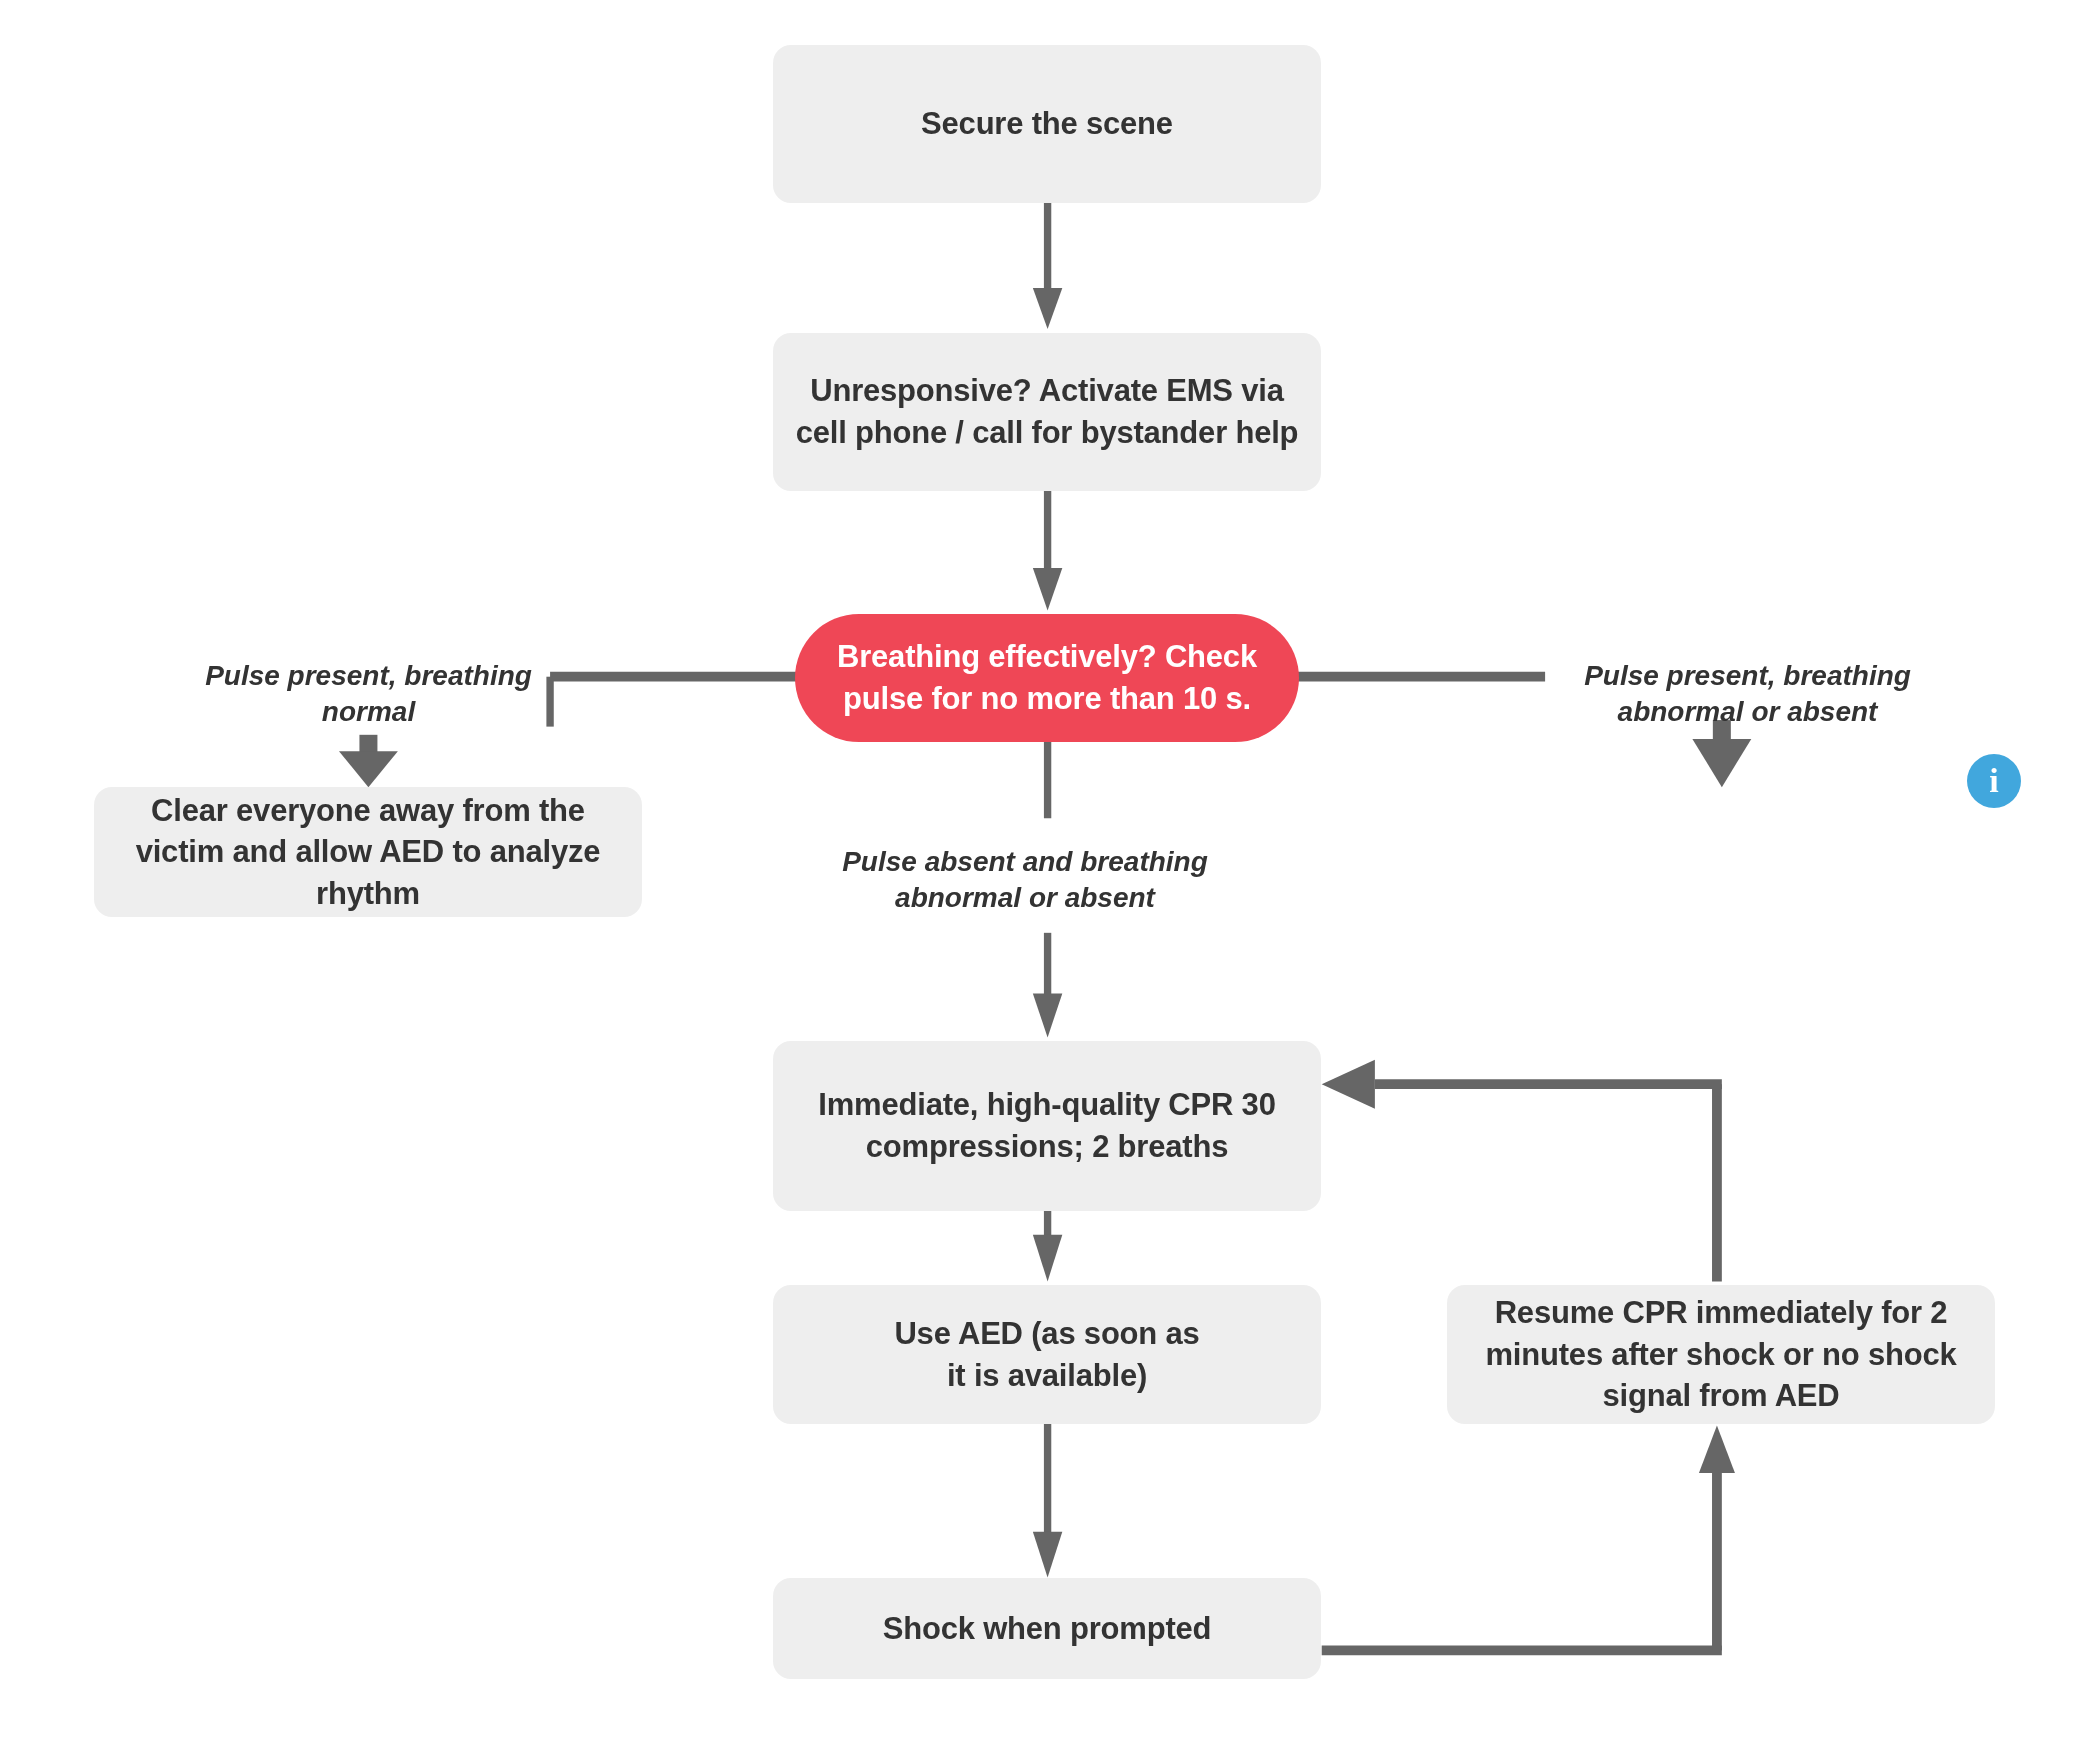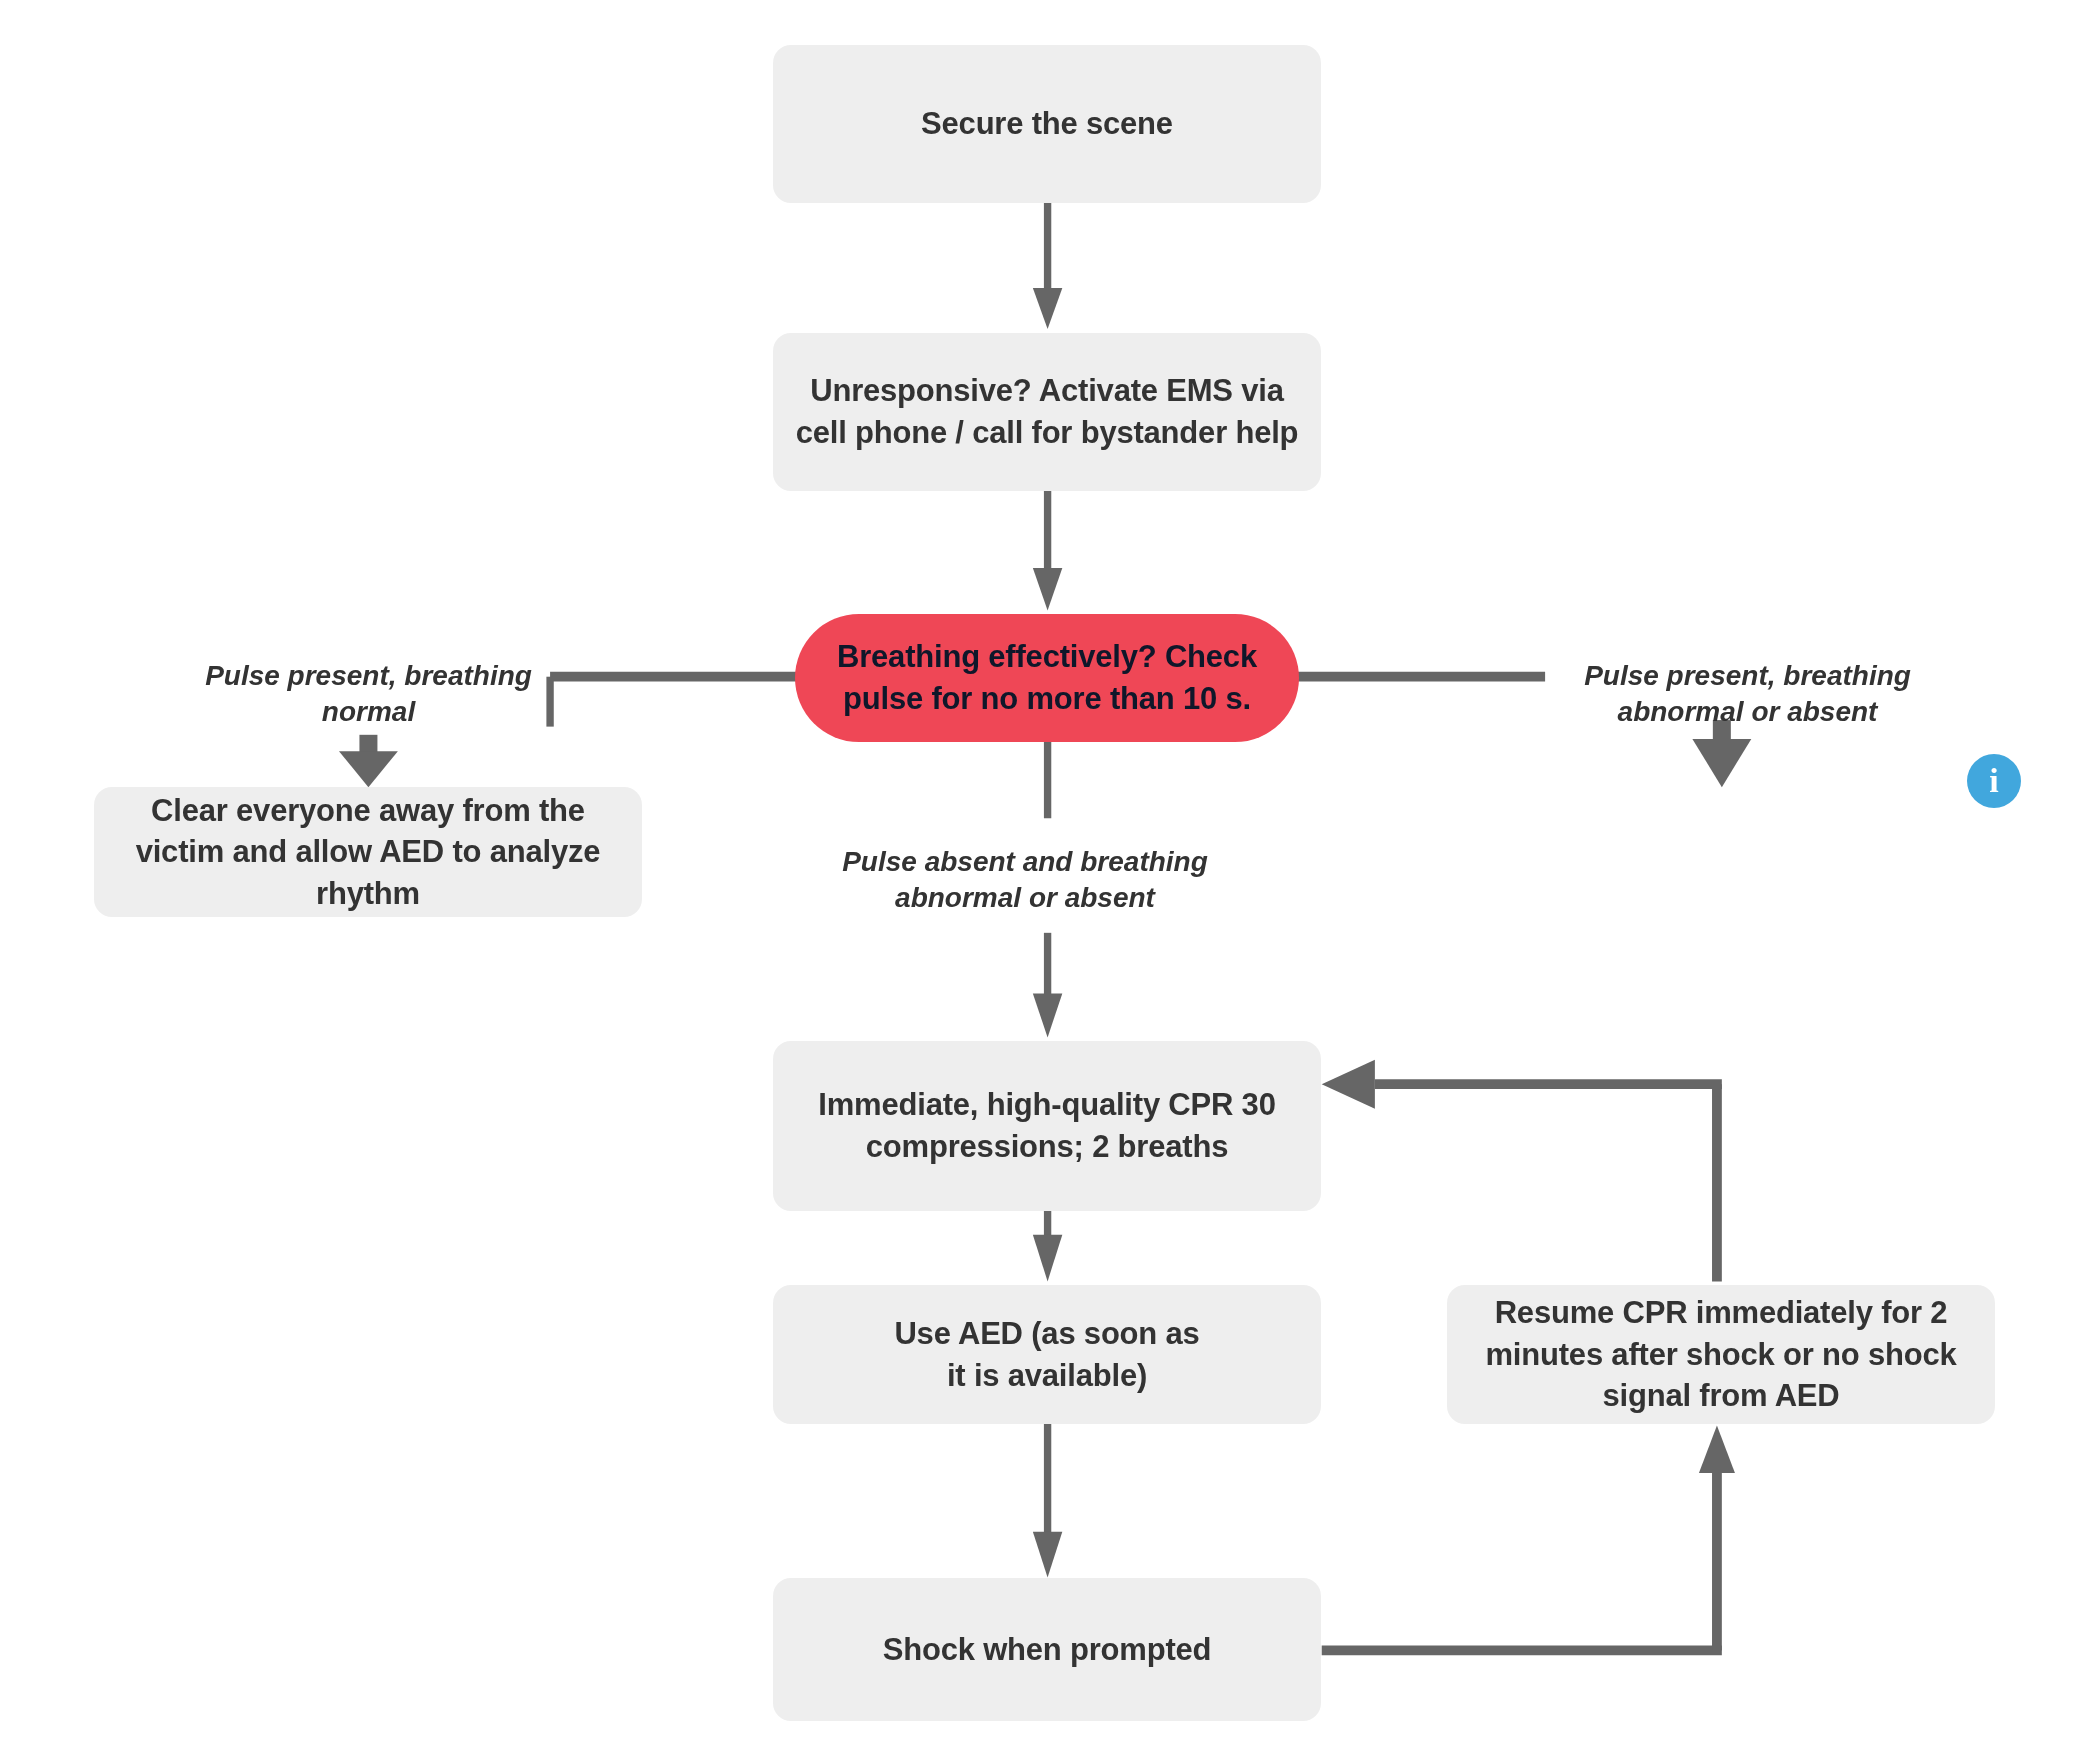--- a/index.html
+++ b/index.html
@@ -56,21 +56,21 @@
   }
 
   .node-process {
     background: #eeeeee;
     color: #333333;
   }
   .node-process .node-text { font-size: 31px; }
 
   .node-decision {
     background: #ef4756;
-    color: #0f172a;
+    color: #ffffff;
     border-radius: 74px;
   }
   .node-decision .node-text { font-size: 31px; }
 
   .node-info {
     background: #b0d7f0;
     color: #333333;
     border-radius: 16.4px;
   }
   .node-info .node-text { font-size: 31px; }
@@ -209,21 +209,21 @@
     <span class="node-text">Use AED (as soon as
 it is available)</span>
   </div>
 
   <div class="node node-process" style="left:1447px; top:1285px; width:548px; height:139px;">
     <span class="node-text">Resume CPR immediately for 2
 minutes after shock or no shock
 signal from AED</span>
   </div>
 
-  <div class="node node-process" style="left:773px; top:1578px; width:548px; height:143px;">
+  <div class="node node-process" style="left:773px; top:1578px; width:548px; height:101px;">
     <span class="node-text">Shock when prompted</span>
   </div>
 
   <div class="edge-label" style="left:164px; top:646px; width:409px;">Pulse present, breathing
 normal</div>
 
   <div class="edge-label" style="left:1543px; top:646px; width:409px;">Pulse present, breathing
 abnormal or absent</div>
 
   <div class="edge-label" style="left:800px; top:832px; width:450px;">Pulse absent and breathing

